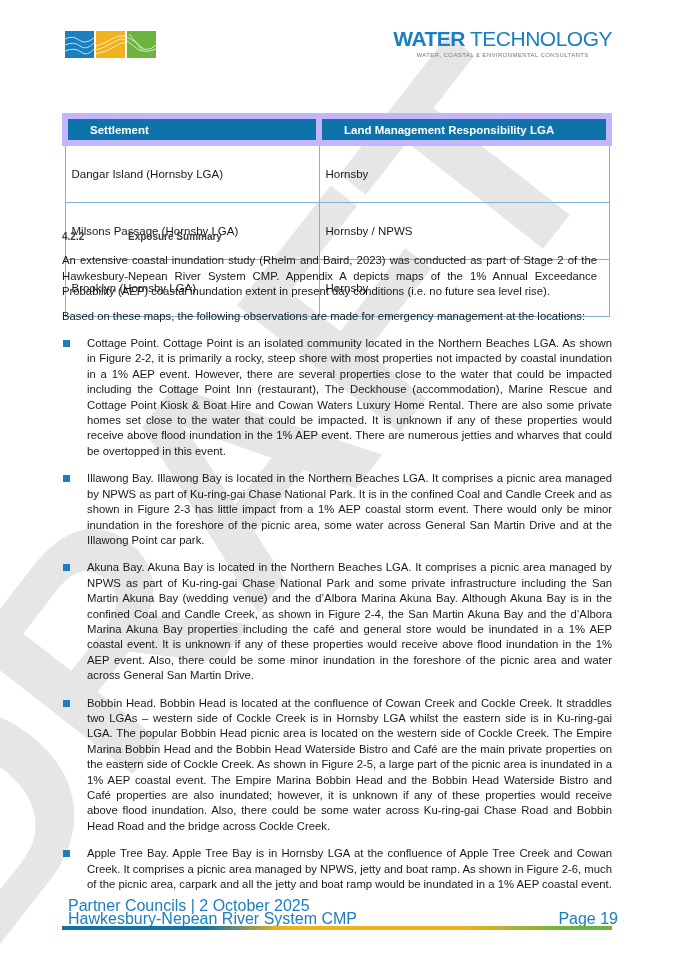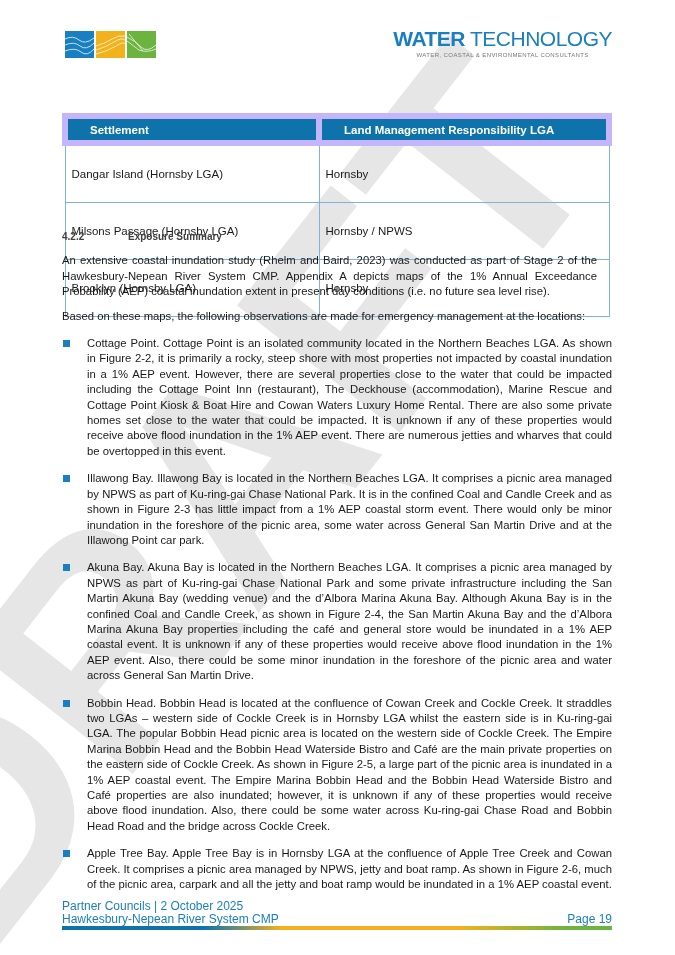--- a/index.html
+++ b/index.html
@@ -19,21 +19,21 @@
 
   .watermark { position: absolute; left: 0; top: 0; width: 675px; height: 955px; pointer-events: none; z-index: 0; }
   .content { position: absolute; left: 62px; top: 225px; width: 550px; z-index: 1; font-size: 11.3px; line-height: 15.4px; }
   .heading { font-size: 10px; font-weight: bold; color: #404040; margin: 4px 0 9px 0; display: flex; }
   .heading .num { width: 66px; }
   p { margin: 0 15px 9px 0; text-align: justify; }
   ul.obs { list-style: none; margin: 0; padding: 0; }
   ul.obs li { position: relative; padding-left: 25px; margin-bottom: 10px; text-align: justify; margin-top: 12px; }
   ul.obs li .bullet { position: absolute; left: 1px; top: 4px; width: 7px; height: 7px; background: #1a7fc0; }
 
-  .footer { position: absolute; left: 62px; top: 900px; width: 550px; font-size: 12px; color: #1a7fc0; line-height: 12.5px; }
+  .footer { position: absolute; left: 68px; top: 900px; width: 550px; font-size: 16px; color: #1a7fc0; line-height: 12.5px; }
   .footer .page { position: absolute; right: 0; top: 12.5px; text-align: right; }
   .footer-bar { position: absolute; left: 62px; top: 926px; width: 550px; height: 4px;
     background: linear-gradient(to right, #0f73ab 0%, #0f73ab 26%, #f2b21c 40%, #f2b21c 72%, #6cb33f 92%, #6cb33f 100%); }
 </style>
 </head>
 <body>
 
 <svg class="watermark" viewBox="0 0 675 955">
   <text x="0" y="0" transform="translate(300,560) rotate(-52)" text-anchor="middle" font-family="Liberation Sans, sans-serif" font-weight="bold" font-size="300" fill="#e6e6e6">DRAFT</text>
 </svg>

